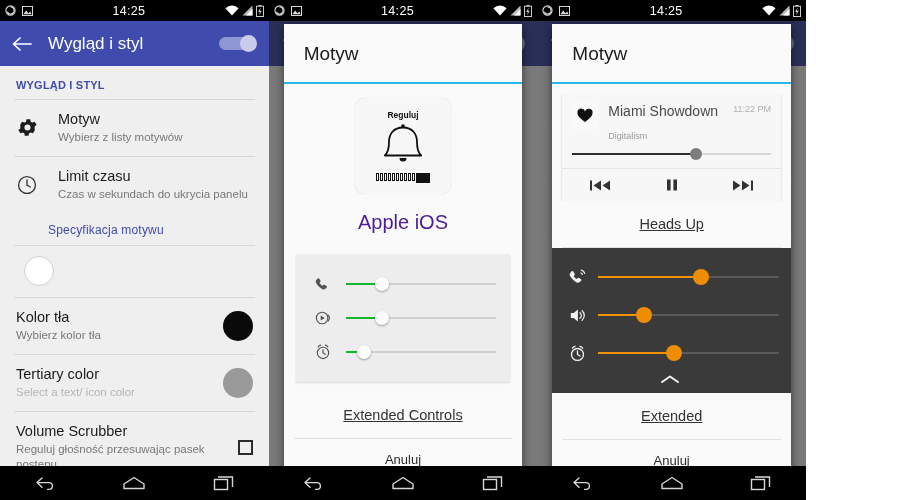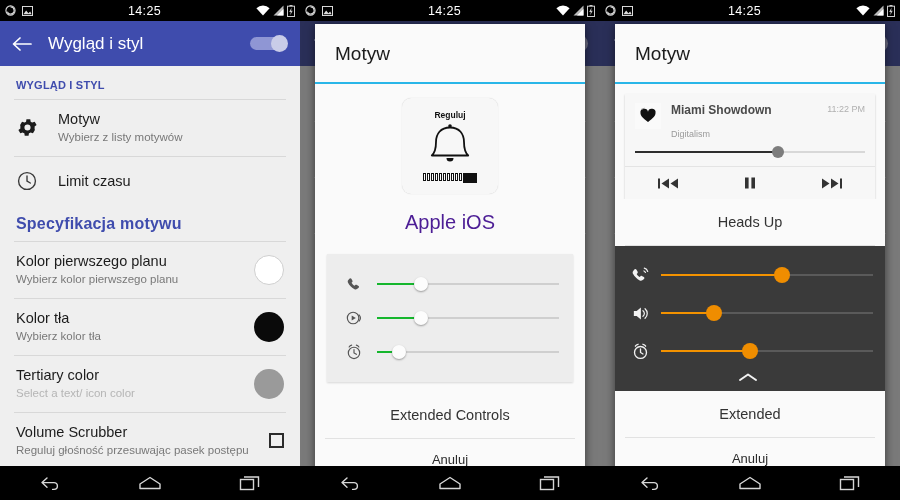--- a/index.html
+++ b/index.html
@@ -2,21 +2,21 @@
 <html><head>
 <meta charset="utf-8">
 <style>
   * { box-sizing: border-box; margin: 0; padding: 0; }
   html, body {
     width: 900px; height: 500px;
     background: #ffffff;
     font-family: "Liberation Sans", sans-serif;
     overflow: hidden;
   }
-  .screens { display: flex; width: 900px; height: 500px; }
+  .screens { display: flex; width: 806px; height: 500px; }
   .screen { position: relative; width: 300px; height: 500px; overflow: hidden; background: #efefef; }
 
   
   .statusbar {
     position: absolute; top: 0; left: 0; width: 100%; height: 21px;
     background: #000; color: #fff; display: flex; align-items: center;
     padding: 0 5px; z-index: 40;
   }
   .sb-left { display: flex; align-items: center; gap: 6px; }
   .sb-clock { flex: 1; text-align: center; font-size: 12.5px; letter-spacing: .3px; }
@@ -29,21 +29,21 @@
     background: #3f4cad; display: flex; align-items: center; padding: 0 12px; z-index: 20;
   }
   .appbar .title { color: #fff; font-size: 17px; margin-left: 16px; flex: 1; }
   .toggle { width: 38px; height: 17px; position: relative; }
   .toggle .track { position: absolute; top: 2px; left: 0; width: 34px; height: 13px; border-radius: 7px; background: #8f96d4; }
   .toggle .thumb { position: absolute; top: 0; right: 0; width: 17px; height: 17px; border-radius: 50%; background: #c9cce8; }
 
   
   .content { position: absolute; top: 66px; left: 0; right: 0; bottom: 34px; background: #efefef; overflow: hidden; }
   .section-header { color: #3f4cad; font-size: 11px; font-weight: bold; padding: 13px 16px 8px 16px; letter-spacing: .2px; }
-  .section-header.sub { font-weight: bold; font-size: 16px; padding-top: 10px; }
+  .section-header.sub { font-weight: normal; font-size: 12px; padding-top: 10px; margin-left: 32px; }
   .divider { height: 1px; background: #d8d8d8; margin: 0 14px; }
   .row { display: flex; align-items: center; padding: 10px 16px 11px 16px; min-height: 48px; }
   .row .icon-col { width: 42px; flex: 0 0 42px; display: flex; align-items: center; justify-content: flex-start; }
   .row .txt { flex: 1; min-width: 0; }
   .row .t1 { font-size: 14.5px; color: #1c1c1c; line-height: 1.25; }
   .row .t2 { font-size: 11.5px; color: #787878; line-height: 1.3; margin-top: 2px; }
   .row .t2.faded { color: #b5b5b5; }
   .swatch { width: 30px; height: 30px; border-radius: 50%; flex: 0 0 30px; margin-left: 8px; }
   .swatch.white { background: #fff; border: 1px solid #cfcfcf; }
   .swatch.black { background: #0a0a0a; }
@@ -69,21 +69,21 @@
   
   .dialog {
     position: absolute; left: 15px; right: 15px; top: 24px;
     background: #fafafa; z-index: 30;
     box-shadow: 0 2px 9px rgba(0,0,0,.55);
     display: flex; flex-direction: column;
   }
   .dlg-title { font-size: 19px; color: #1c1c1c; padding: 19px 20px 17px 20px; }
   .dlg-rule { height: 2px; background: #29b6e8; }
   .dlg-body { background: #fafafa; }
-  .dlg-foot-label { text-align: center; font-size: 14.5px; color: #333; padding: 15px 0 15px 0; background: #fafafa; }
+  .dlg-foot-label { text-align: center; font-size: 14.5px; color: #333; padding: 15px 0 15px 0; background: #fafafa; text-decoration: underline; }
   .dlg-foot-sep { height: 1px; background: #e2e2e2; margin: 0 10px; }
   .dlg-cancel { text-align: center; font-size: 13px; color: #2b2b2b; padding: 13px 0 14px 0; background: #fafafa; }
 
   
   .ios-wrap { padding: 14px 0 4px 0; display: flex; flex-direction: column; align-items: center; background: #fafafa; }
   .ios-card {
     width: 96px; height: 96px; background: #f7f7f7; border-radius: 9px;
     display: flex; flex-direction: column; align-items: center; justify-content: center;
     box-shadow: 0 0 1px rgba(0,0,0,.22);
   }
@@ -99,21 +99,21 @@
   .sl-track { position: relative; flex: 1; height: 14px; margin-left: 6px; }
   .sl-track .bg { position: absolute; top: 6px; left: 0; right: 0; height: 2px; background: #cfcfcf; }
   .sl-track .fill { position: absolute; top: 6px; left: 0; height: 2px; background: #15b62d; }
   .sl-track .thumb { position: absolute; top: 0; width: 14px; height: 14px; border-radius: 50%; background: #fcfcfc; box-shadow: 0 1px 2px rgba(0,0,0,.35); }
 
   
   .media-card { background: #f7f7f7; margin: 10px 10px 0 10px; box-shadow: 0 1px 2px rgba(0,0,0,.2); }
   .media-top { display: flex; align-items: flex-start; padding: 9px 10px 3px 10px; }
   .album { width: 26px; height: 26px; background: #fafafa; position: relative; flex: 0 0 26px; display:flex;align-items:center;justify-content:center; }
   .media-meta { flex: 1; margin-left: 10px; min-width: 0; }
-  .media-title { font-size: 12px; font-weight: bold; color: #4a4a4a; }
+  .media-title { font-size: 14px; font-weight: normal; color: #4a4a4a; }
   .media-artist { font-size: 9px; color: #9a9a9a; margin-top: 12px; }
   .media-time { font-size: 9px; color: #b0b0b0; margin-left: 6px; padding-top: 1px; }
   .media-prog { position: relative; height: 12px; margin: 4px 10px 8px 10px; }
   .media-prog .bg { position: absolute; top: 5px; left: 0; right: 0; height: 2px; background: #d8d8d8; }
   .media-prog .fill { position: absolute; top: 5px; left: 0; height: 2px; background: #2e2e2e; }
   .media-prog .thumb { position: absolute; top: 0; width: 12px; height: 12px; border-radius: 50%; background: #7d7d7d; }
   .media-sep { height: 1px; background: #e4e4e4; }
   .media-ctrl { display: flex; align-items: center; justify-content: space-around; padding: 9px 0 9px 0; }
 
   .dark-panel { background: #3a3a3a; padding: 10px 12px 4px 8px; }
@@ -204,31 +204,28 @@
 
       <div class="row">
         <div class="icon-col">
           <svg width="22" height="22" viewBox="0 0 24 24">
               <circle cx="12" cy="12" r="9.2" fill="none" stroke="#3a3a3a" stroke-width="1.5"></circle>
               <path d="M12 6.6 V12 L15.6 14.2" fill="none" stroke="#3a3a3a" stroke-width="1.5" stroke-linecap="round"></path>
             </svg>
         </div>
         <div class="txt">
           <div class="t1">Limit czasu</div>
+          <div class="t2">Czas w sekundach do ukrycia panelu</div>
         </div>
       </div>
 
       <div class="section-header sub">Specyfikacja motywu</div>
       <div class="divider"></div>
 
       <div class="row">
-        <div class="txt">
-          <div class="t1">Kolor pierwszego planu</div>
-          <div class="t2">Wybierz kolor pierwszego planu</div>
-        </div>
         <div class="swatch white"></div>
       </div>
 
       <div class="divider"></div>
 
       <div class="row">
         <div class="txt">
           <div class="t1">Kolor tła</div>
           <div class="t2">Wybierz kolor tła</div>
         </div>

